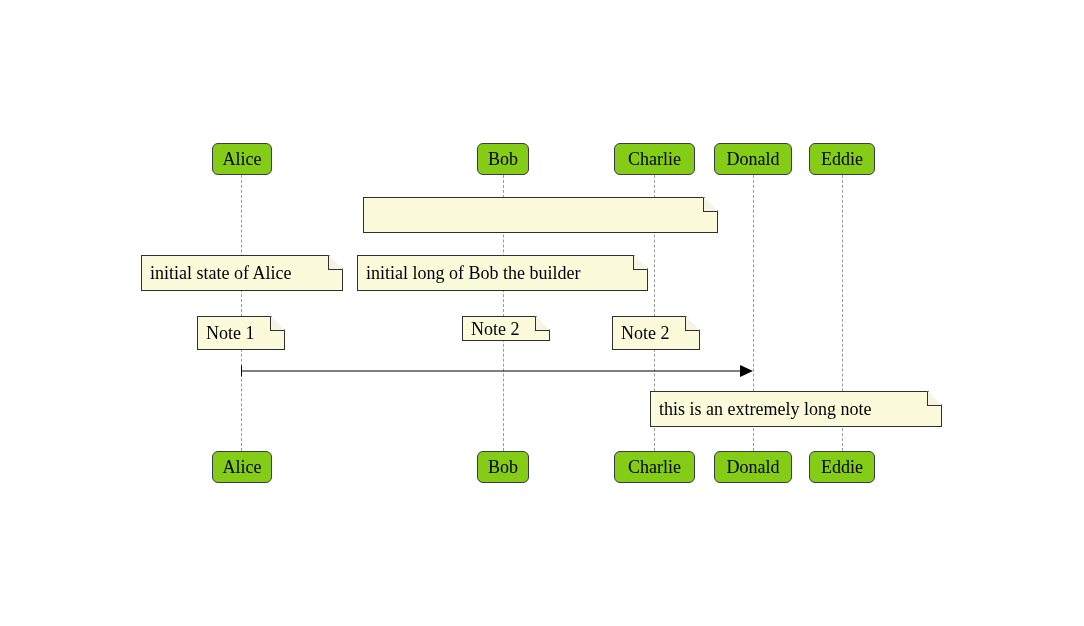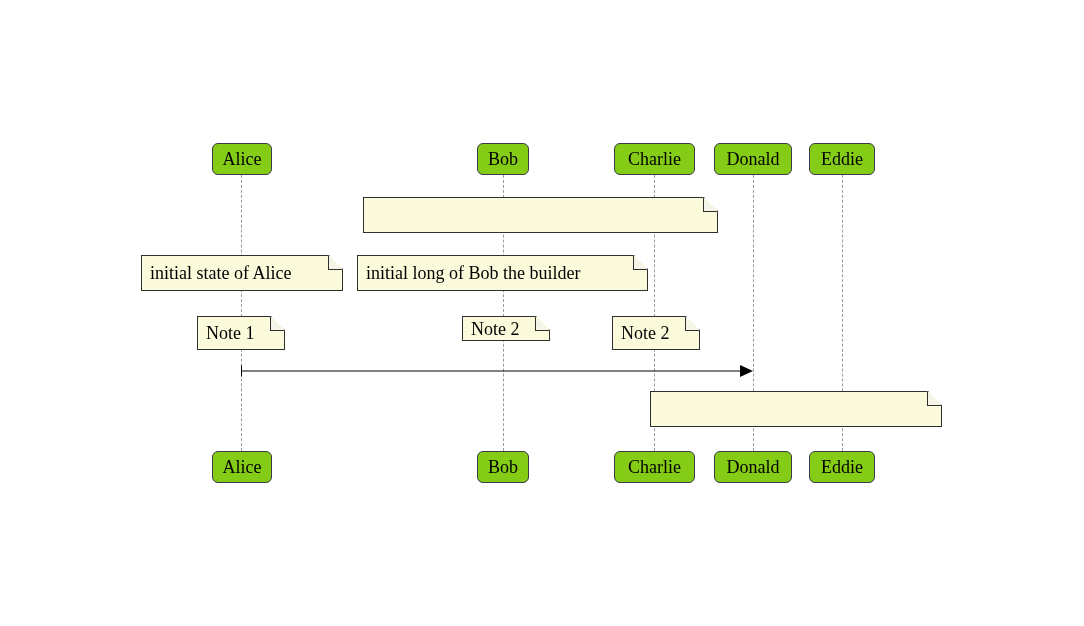--- a/index.html
+++ b/index.html
@@ -166,20 +166,21 @@
         <div class="note-text">Note 2</div>
       </div>
       <div class="note note-h34" style="left: 612px; top: 316px; width: 88px; height: 34px;">
         <div class="note-shape"></div>
         <div class="note-fold"></div>
         <div class="note-text">Note 2</div>
       </div>
       <div class="note" style="left: 650px; top: 391px; width: 292px; height: 36px;">
         <div class="note-shape"></div>
         <div class="note-fold"></div>
+        <div class="note-text">this is an extremely long note</div>
       </div>
     </div>
 
   <div id="messages">
       <div class="message" style="left: 241px; top: 363px; width: 512px; height: 16px;">
         <div class="msg-cap"></div>
         <div class="msg-line" style="width: 500px;"></div>
         <div class="msg-head" style="left: 499px;"></div>
       </div>
     </div>

